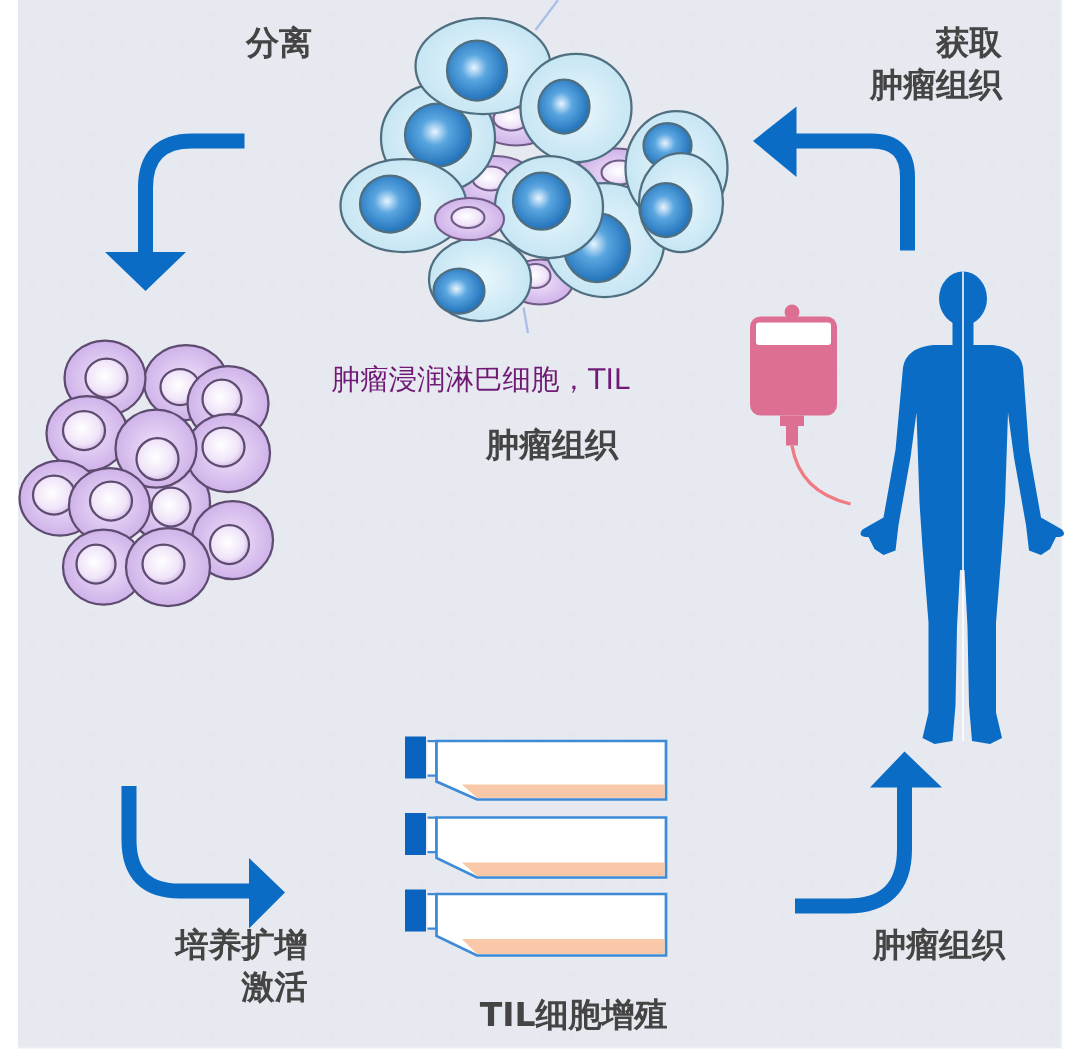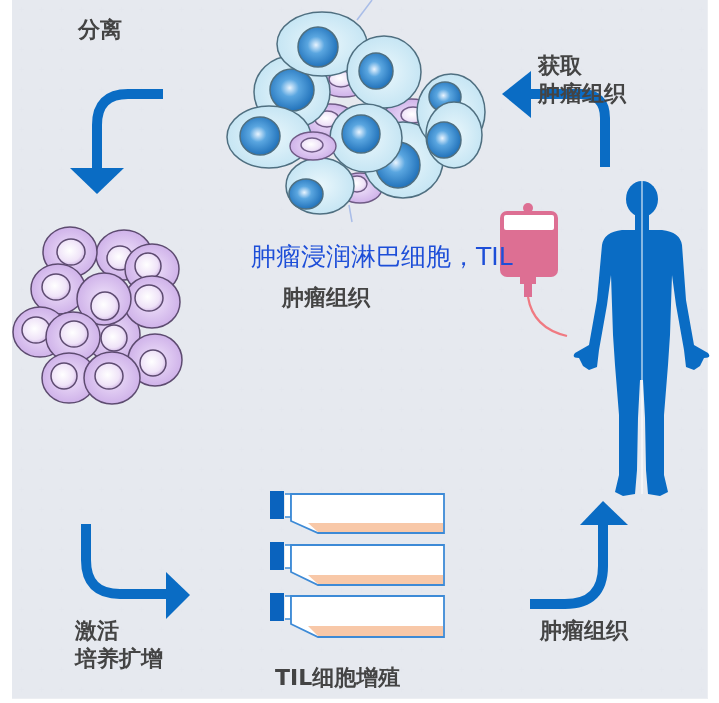--- a/index.html
+++ b/index.html
@@ -20,27 +20,27 @@
       background-image:
         linear-gradient(to right, transparent 9px, #e4e7ee 9px, #e4e7ee 10px, transparent 10px),
         linear-gradient(to bottom, transparent 9px, #e4e7ee 9px, #e4e7ee 10px, transparent 10px);
       background-size: 20px 20px;
       -webkit-mask-image: radial-gradient(circle at 9.5px 9.5px, #000 2.5px, transparent 3px);
       -webkit-mask-size: 20px 20px;
       mask-image: radial-gradient(circle at 9.5px 9.5px, #000 2.5px, transparent 3px);
       mask-size: 20px 20px;
     }
     .label {
-      position: absolute; color: #444444; font-weight: bold; text-align: left;
+      position: absolute; color: #444444; font-weight: bold; text-align: right;
       font-family: "DejaVu Sans", "Liberation Sans", sans-serif;
       line-height: 1.25;
     }
     .label div { white-space: nowrap; }
     .lg { font-size: 22px; }
-    .sub { position:absolute; color:#1d4ed8; font-size: 25px; white-space: nowrap; margin-left: 30px; }
+    .sub { position:absolute; color:#701a75; font-size: 19px; white-space: nowrap; }
     svg.full { position:absolute; left:0; top:0; width:719px; height:703px; }
   </style>
 </head>
 <body>
 
 <div class="canvas">
   <div class="plus-grid"></div>
 </div>
 
 <svg class="full" viewBox="0 0 719 703">
@@ -199,31 +199,31 @@
              L640 380 L638 418 L637 470 L635 494 L623 496 L615 492 L619 475 L619 415 L615 365 L613 335 L611 275
              L607 305 L599 350 L597 367 L589 370 L583 366 L579 358 Q571 358 575 353 L589 345 L597 300 Z"></path>
     <line x1="642" y1="181" x2="642" y2="494" stroke="#ffffff" stroke-width="1.2" opacity="0.85"></line>
   </g>
 </svg>
 
 <div class="label lg" style="left:78px; top:16px; width:130px;">
   <div>分离</div>
 </div>
 
-<div class="label lg" style="left:538px; top:16px; width:130px;margin-top:36px;">
+<div class="label lg" style="left:538px; top:16px; width:130px;">
   <div>获取</div>
   <div>肿瘤组织</div>
 </div>
 
 <div class="sub" style="left:221px; top:240px;">肿瘤浸润淋巴细胞，TIL</div>
 
 <div class="label lg" style="left:282px; top:284px; width:130px;">肿瘤组织</div>
 
 <div class="label lg" style="left:75px; top:617px; width:130px;">
+  <div>培养扩增</div>
   <div>激活</div>
-  <div>培养扩增</div>
 </div>
 
 <div class="label lg" style="left:275px; top:664px; width:170px;">TIL细胞增殖</div>
 
 <div class="label lg" style="left:540px; top:617px; width:130px;">
   <div>肿瘤组织</div>
 </div>
 
 </body></html>

